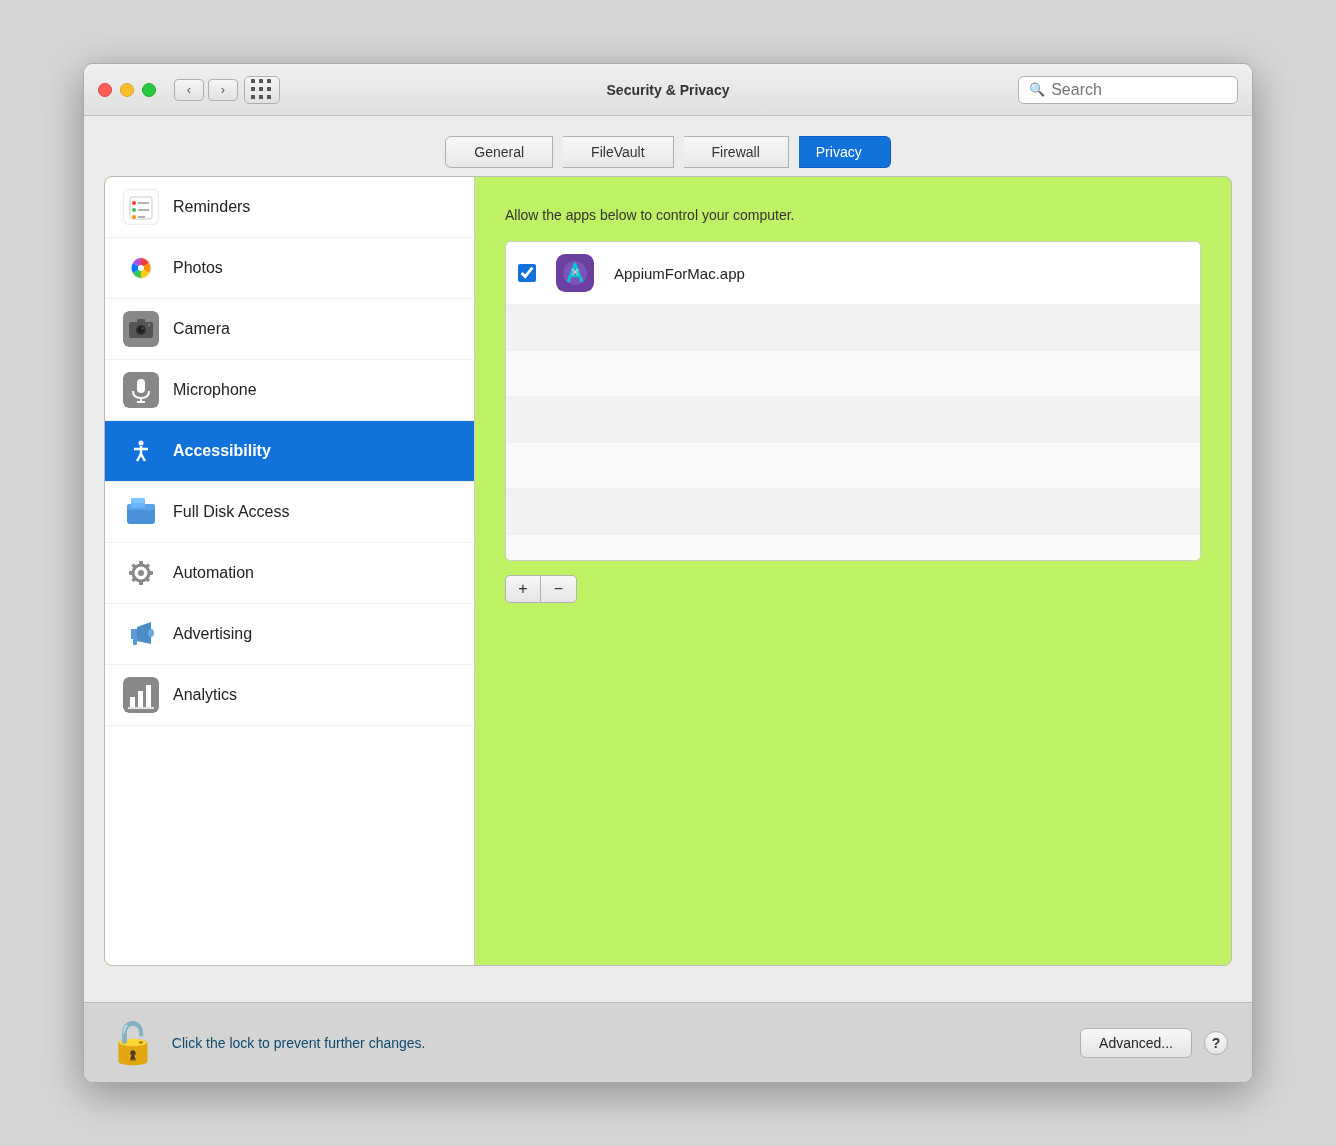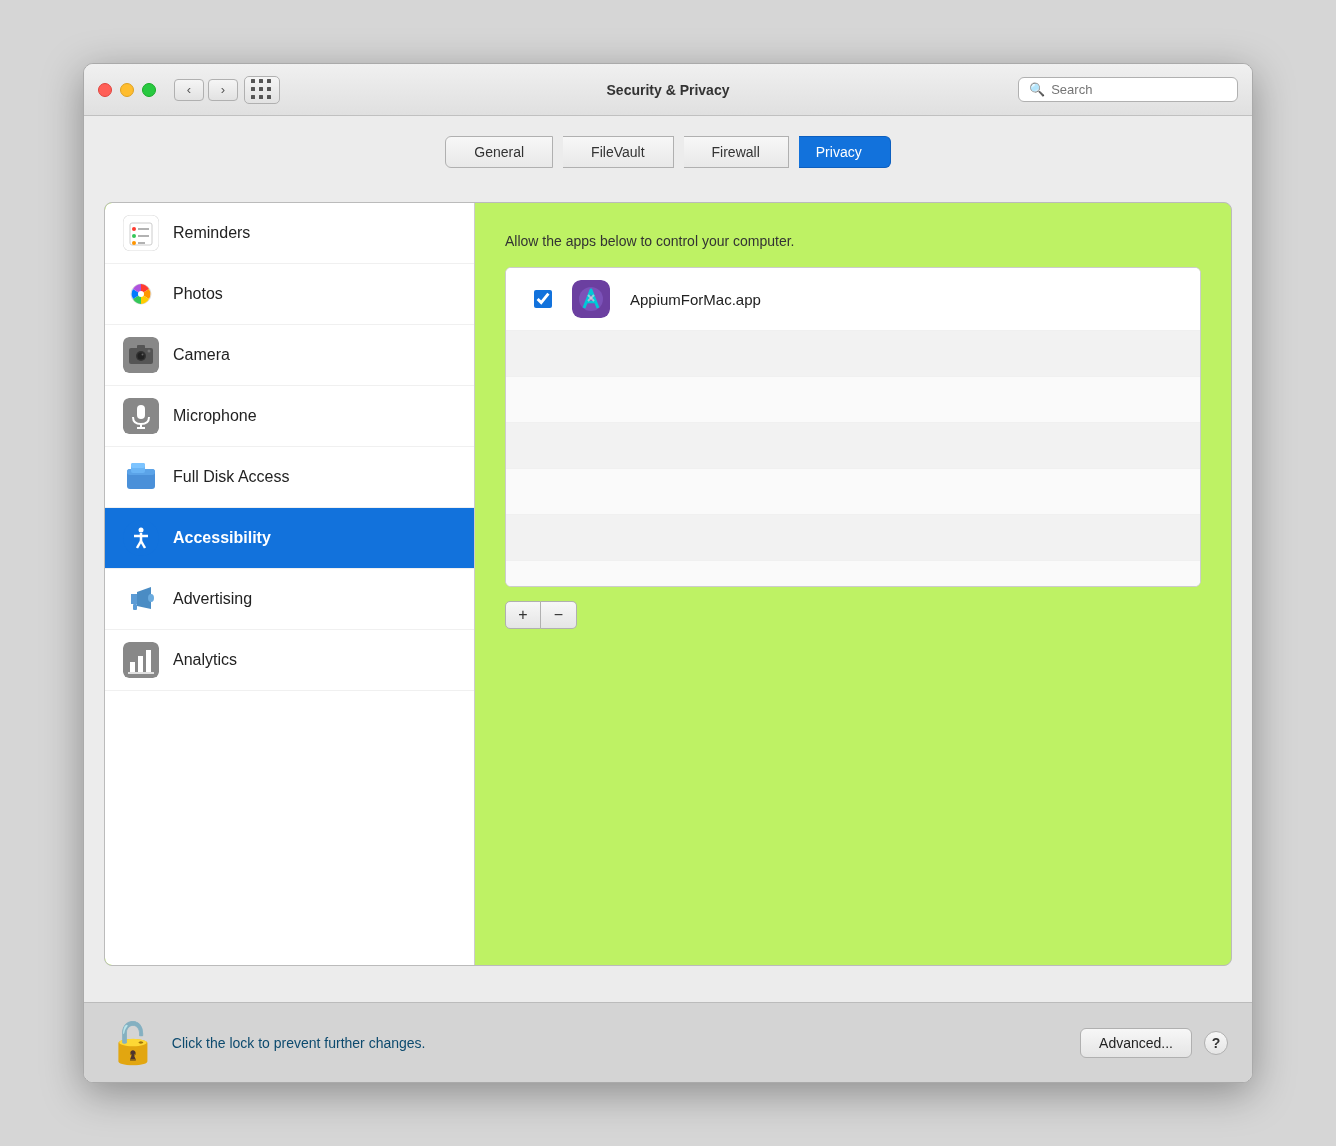--- a/index.html
+++ b/index.html
@@ -119,21 +119,21 @@
       border: 1px solid #b0b0b0;
       border-radius: 6px;
       padding: 4px 10px;
       width: 220px;
       gap: 6px;
     }
 
     .search-box input {
       border: none;
       outline: none;
-      font-size: 13px;
+      font-size: 16px;
       color: #737373;
       background: transparent;
       width: 100%;
     }
 
     .search-icon-svg {
       color: #999;
       font-size: 13px;
     }
 
@@ -144,21 +144,21 @@
       flex-direction: column;
       padding: 20px 20px 0 20px;
       background: #ececec;
     }
 
     
     .tabs {
       display: flex;
       justify-content: center;
       gap: 10px;
-      margin-bottom: 34px;
+      margin-bottom: 8px;
     }
 
     .tab {
       padding: 7px 28px;
       font-size: 14px;
       font-weight: 500;
       cursor: pointer;
       background: linear-gradient(to bottom, #f7f7f7, #e8e8e8);
       border: 1px solid #b0b0b0;
       color: #333;
@@ -261,21 +261,21 @@
       border: 1px solid #ccc;
       border-radius: 6px;
       overflow: hidden;
       flex: 1;
       max-height: 320px;
     }
 
     .app-item {
       display: flex;
       align-items: center;
-      padding: 12px 28px;
+      padding: 12px 12px;
       gap: 20px;
       border-bottom: 1px solid #f0f0f0;
       background: #f8f8f8;
     }
 
     .app-item:first-child {
       background: white;
     }
 
     .app-checkbox {
@@ -523,47 +523,65 @@
               <rect width="36" height="36" rx="6" fill="#888"></rect>
               <rect x="14" y="7" width="8" height="14" rx="4" fill="white"></rect>
               <path d="M10 19 Q10 26 18 26 Q26 26 26 19" stroke="white" stroke-width="2" fill="none"></path>
               <line x1="18" y1="26" x2="18" y2="30" stroke="white" stroke-width="2"></line>
               <line x1="14" y1="30" x2="22" y2="30" stroke="white" stroke-width="2"></line>
             </svg>
           </div>
           <span class="sidebar-label">Microphone</span>
         </div>
 
-        <div class="sidebar-item">
-          <div class="sidebar-icon">
-            <svg width="36" height="36" viewBox="0 0 36 36" xmlns="http://www.w3.org/2000/svg">
-              <rect x="4" y="10" width="28" height="20" rx="3" fill="#4a90d9"></rect>
-              <rect x="4" y="10" width="28" height="6" rx="3" fill="#5ba3e8"></rect>
-              <rect x="8" y="4" width="14" height="10" rx="2" fill="#6ab4f5"></rect>
-              <rect x="8" y="4" width="14" height="5" rx="2" fill="#7dc4ff"></rect>
-            </svg>
-          </div>
-          <span class="sidebar-label">Full Disk Access</span>
-        </div>
-
         <div class="sidebar-item active">
           <div class="sidebar-icon">
             <div class="accessibility-icon-bg">
               <svg width="26" height="26" viewBox="0 0 26 26" xmlns="http://www.w3.org/2000/svg">
                 <circle cx="13" cy="5" r="2.5" fill="white"></circle>
                 <line x1="13" y1="8" x2="13" y2="16" stroke="white" stroke-width="2.5"></line>
                 <line x1="6" y1="11" x2="20" y2="11" stroke="white" stroke-width="2.5"></line>
                 <line x1="13" y1="16" x2="9" y2="23" stroke="white" stroke-width="2.5"></line>
                 <line x1="13" y1="16" x2="17" y2="23" stroke="white" stroke-width="2.5"></line>
               </svg>
             </div>
           </div>
           <span class="sidebar-label">Accessibility</span>
         </div>
 
+        <div class="sidebar-item">
+          <div class="sidebar-icon">
+            <svg width="36" height="36" viewBox="0 0 36 36" xmlns="http://www.w3.org/2000/svg">
+              <rect x="4" y="10" width="28" height="20" rx="3" fill="#4a90d9"></rect>
+              <rect x="4" y="10" width="28" height="6" rx="3" fill="#5ba3e8"></rect>
+              <rect x="8" y="4" width="14" height="10" rx="2" fill="#6ab4f5"></rect>
+              <rect x="8" y="4" width="14" height="5" rx="2" fill="#7dc4ff"></rect>
+            </svg>
+          </div>
+          <span class="sidebar-label">Full Disk Access</span>
+        </div>
+
+        <div class="sidebar-item">
+          <div class="sidebar-icon">
+            <svg width="36" height="36" viewBox="0 0 36 36" xmlns="http://www.w3.org/2000/svg">
+              <circle cx="18" cy="18" r="8" fill="none" stroke="#888" stroke-width="3"></circle>
+              <circle cx="18" cy="18" r="3" fill="#888"></circle>
+
+              <rect x="16" y="6" width="4" height="5" rx="1" fill="#888"></rect>
+              <rect x="16" y="25" width="4" height="5" rx="1" fill="#888"></rect>
+              <rect x="6" y="16" width="5" height="4" rx="1" fill="#888"></rect>
+              <rect x="25" y="16" width="5" height="4" rx="1" fill="#888"></rect>
+              <rect x="9" y="9" width="3.5" height="3.5" rx="0.5" fill="#888" transform="rotate(45 10.75 10.75)"></rect>
+              <rect x="23" y="9" width="3.5" height="3.5" rx="0.5" fill="#888" transform="rotate(45 24.75 10.75)"></rect>
+              <rect x="9" y="23" width="3.5" height="3.5" rx="0.5" fill="#888" transform="rotate(45 10.75 24.75)"></rect>
+              <rect x="23" y="23" width="3.5" height="3.5" rx="0.5" fill="#888" transform="rotate(45 24.75 24.75)"></rect>
+            </svg>
+          </div>
+          <span class="sidebar-label">Automation</span>
+        </div>
 
         <div class="sidebar-item">
           <div class="sidebar-icon">
             <svg width="36" height="36" viewBox="0 0 36 36" xmlns="http://www.w3.org/2000/svg">
 
               <polygon points="8,13 8,23 14,23 14,13" fill="#5b9bd5"></polygon>
               <polygon points="14,11 28,6 28,28 14,25" fill="#4a8cc4"></polygon>
               <ellipse cx="28" cy="17" rx="3" ry="4" fill="#6aabdf"></ellipse>
               <rect x="10" y="23" width="4" height="6" rx="1" fill="#5b9bd5"></rect>
             </svg>

